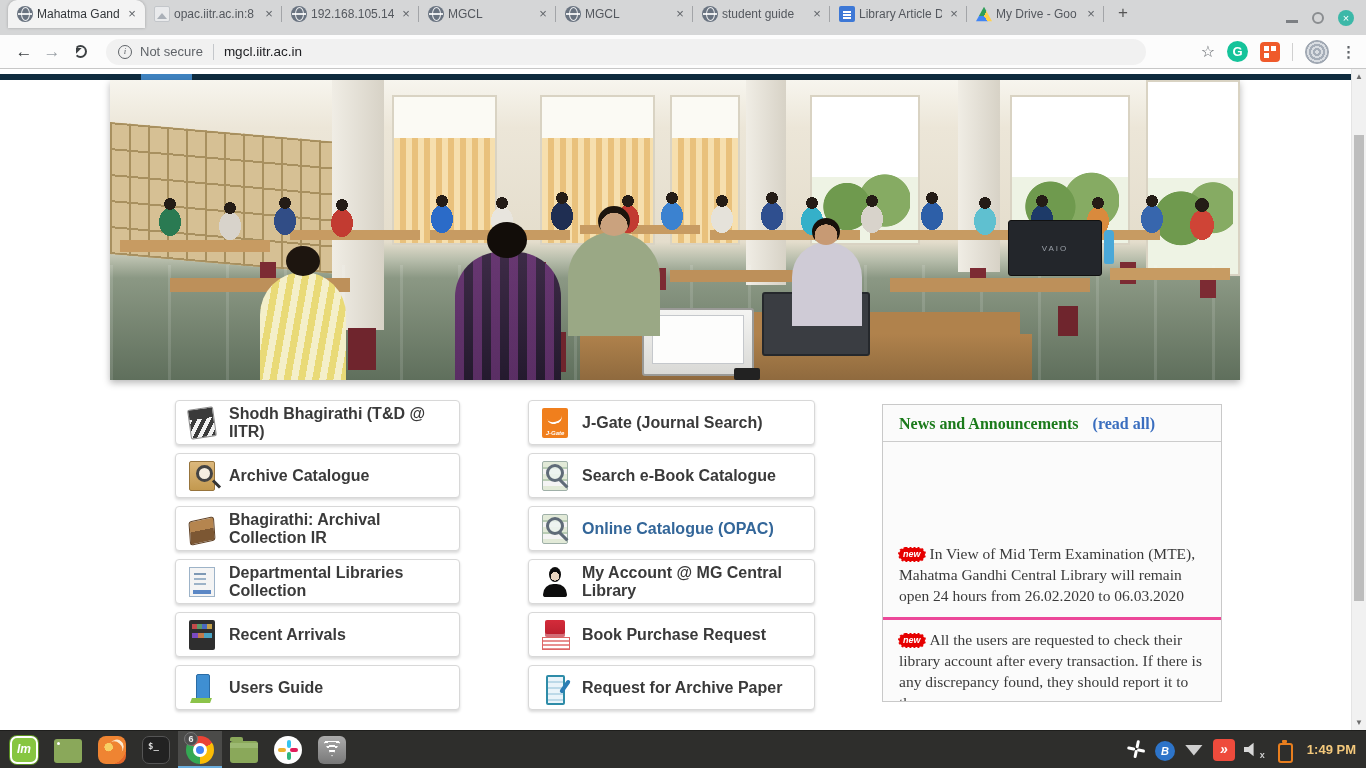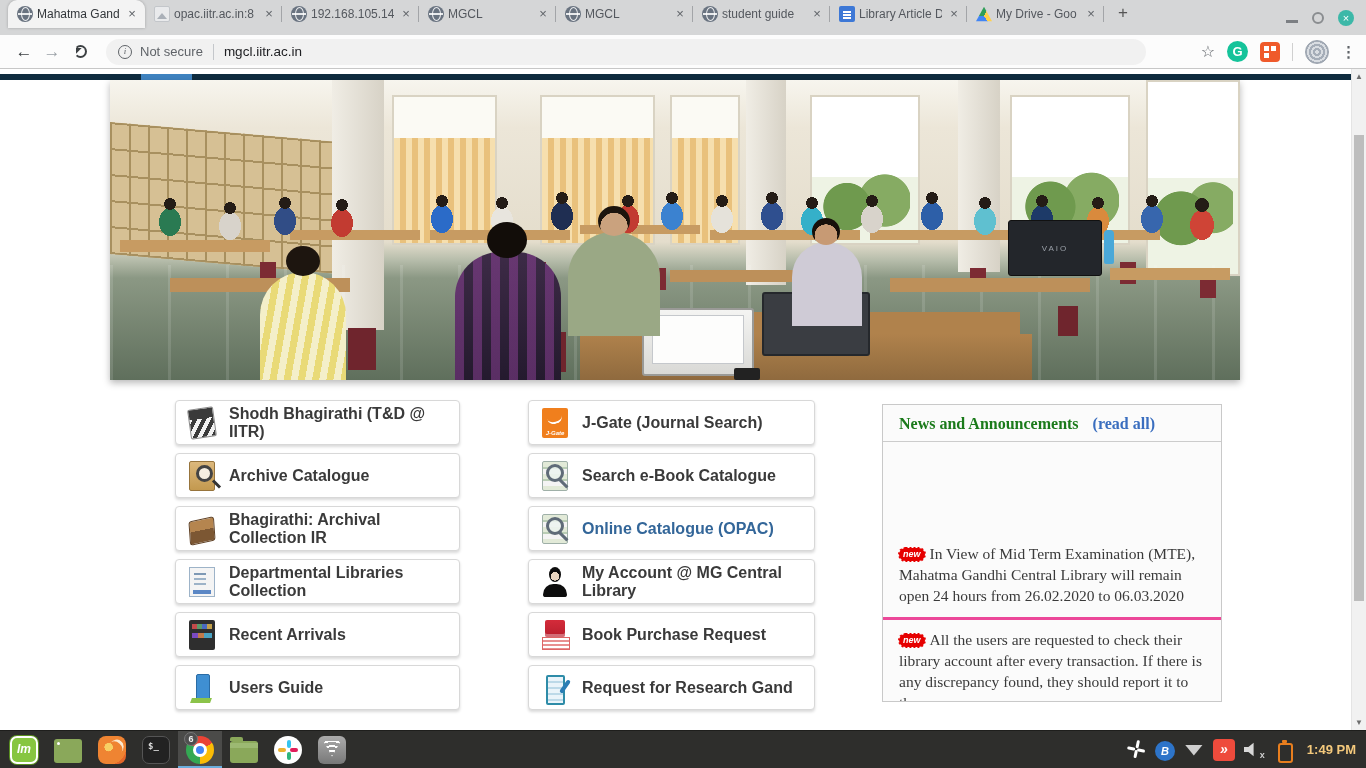--- a/index.html
+++ b/index.html
@@ -376,21 +376,21 @@
       <div class="card">
       <span class="ql-icon user"></span>
       <span class="label">My Account @ MG Central Library</span>
     </div>
       <div class="card">
       <span class="ql-icon red-book"></span>
       <span class="label">Book Purchase Request</span>
     </div>
       <div class="card">
       <span class="ql-icon clipboard"></span>
-      <span class="label">Request for Research Gand</span>
+      <span class="label">Request for Archive Paper</span>
     </div>
     </div>
 
   <div id="news">
     <div class="news-header">
       <span class="news-title">News and Announcements</span>
       <span class="read-all">(read all)</span>
     </div>
     <div class="news-body">
         <div class="news-item">

